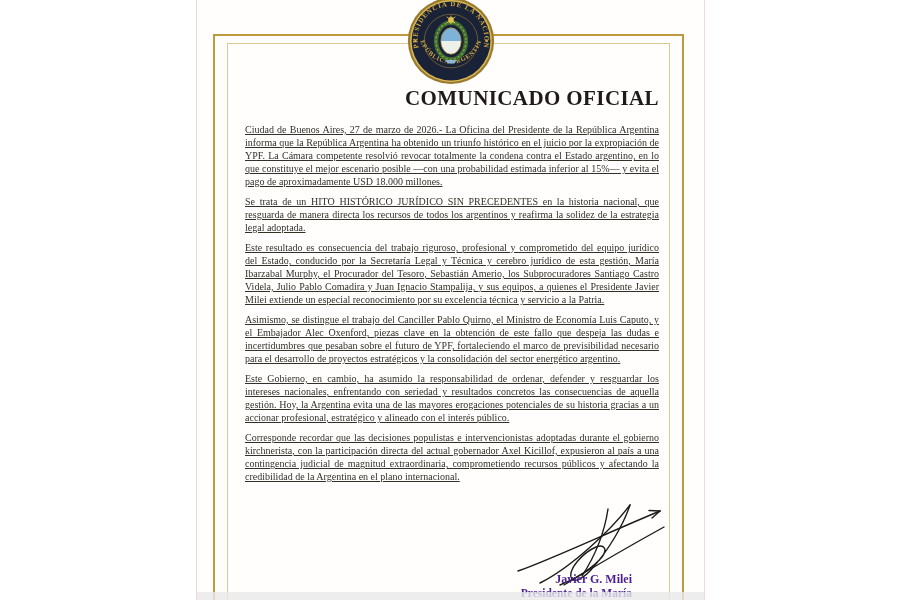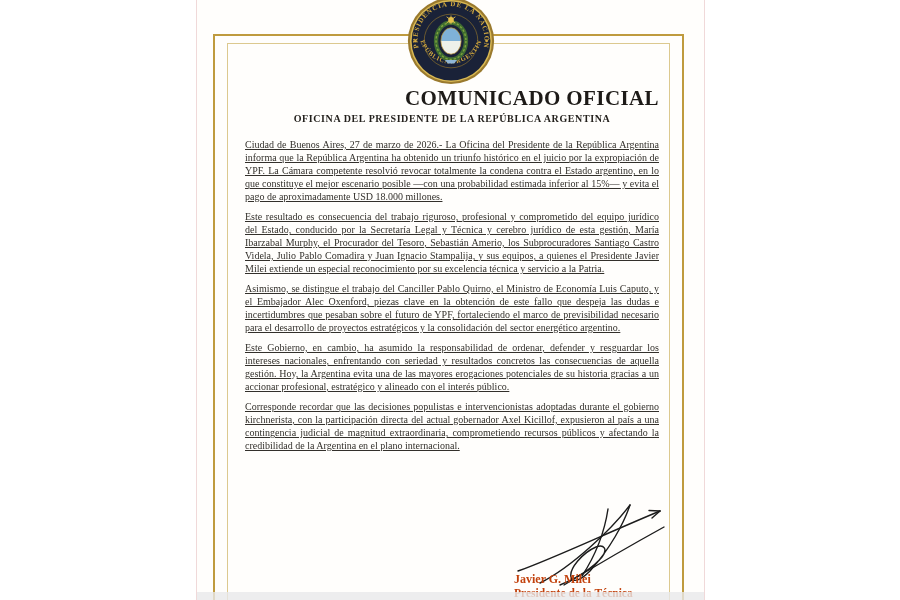--- a/index.html
+++ b/index.html
@@ -35,22 +35,22 @@
   .doc-subtitle{
     margin:3px 0 0 0;font-size:10px;line-height:12px;font-weight:bold;
     text-align:center;color:#221f1b;letter-spacing:0.6px;
   }
   .body-text{margin-top:13px;font-size:10px;line-height:13px;text-align:justify;text-decoration:underline;}
   .body-text p{margin:0 0 7px 0;}
   .signature-scribble{
     position:absolute;left:315px;top:501px;width:155px;height:86px;
   }
   .signature-block{
-    position:absolute;left:317px;top:573px;width:132px;text-align:left;
-    color:#c2410c;
+    position:absolute;left:303px;top:573px;width:132px;text-align:right;
+    color:#4c1d95;
   }
   .sig-name{font-size:12px;line-height:13px;font-weight:bold;}
   .sig-role{font-size:11.5px;line-height:13px;font-weight:bold;margin-top:1px;}
   .bottom-fade{
     position:absolute;left:0;bottom:0;width:100%;height:8px;
     background:rgba(233,233,234,0.8);
   }
   .seal-text{font-family:"Liberation Serif","DejaVu Serif",serif;font-weight:bold;}
 </style>
 </head>
@@ -90,23 +90,23 @@
           <line x1="45" y1="22.5" x2="55" y2="29.5"></line>
           <line x1="55" y1="22.5" x2="45" y2="29.5"></line>
         </g>
         <circle cx="50" cy="26" r="3.2" fill="#e6c14b"></circle>
         <path d="M 43,71.5 L 57,71.5 L 53.5,75.5 L 46.5,75.5 Z" fill="#8fb6d6"></path>
       </svg>
     </div>
 
     <div class="content">
       <h1 class="doc-title">COMUNICADO OFICIAL</h1>
-      <h2 class="doc-subtitle">OFICINA DEL PRESIDENTE DE LA REPÚBLICA ARGENTINA</h2>
       <div class="body-text">
         <p>Ciudad de Buenos Aires, 27 de marzo de 2026.- La Oficina del Presidente de la República Argentina informa que la República Argentina ha obtenido un triunfo histórico en el juicio por la expropiación de YPF. La Cámara competente resolvió revocar totalmente la condena contra el Estado argentino, en lo que constituye el mejor escenario posible —con una probabilidad estimada inferior al 15%— y evita el pago de aproximadamente USD 18.000 millones.</p>
+        <p>Se trata de un HITO HISTÓRICO JURÍDICO SIN PRECEDENTES en la historia nacional, que resguarda de manera directa los recursos de todos los argentinos y reafirma la solidez de la estrategia legal adoptada.</p>
         <p>Este resultado es consecuencia del trabajo riguroso, profesional y comprometido del equipo jurídico del Estado, conducido por la Secretaría Legal y Técnica y cerebro jurídico de esta gestión, María Ibarzabal Murphy, el Procurador del Tesoro, Sebastián Amerio, los Subprocuradores Santiago Castro Videla, Julio Pablo Comadira y Juan Ignacio Stampalija, y sus equipos, a quienes el Presidente Javier Milei extiende un especial reconocimiento por su excelencia técnica y servicio a la Patria.</p>
         <p>Asimismo, se distingue el trabajo del Canciller Pablo Quirno, el Ministro de Economía Luis Caputo, y el Embajador Alec Oxenford, piezas clave en la obtención de este fallo que despeja las dudas e incertidumbres que pesaban sobre el futuro de YPF, fortaleciendo el marco de previsibilidad necesario para el desarrollo de proyectos estratégicos y la consolidación del sector energético argentino.</p>
         <p>Este Gobierno, en cambio, ha asumido la responsabilidad de ordenar, defender y resguardar los intereses nacionales, enfrentando con seriedad y resultados concretos las consecuencias de aquella gestión. Hoy, la Argentina evita una de las mayores erogaciones potenciales de su historia gracias a un accionar profesional, estratégico y alineado con el interés público.</p>
         <p>Corresponde recordar que las decisiones populistas e intervencionistas adoptadas durante el gobierno kirchnerista, con la participación directa del actual gobernador Axel Kicillof, expusieron al país a una contingencia judicial de magnitud extraordinaria, comprometiendo recursos públicos y afectando la credibilidad de la Argentina en el plano internacional.</p>
       </div>
     </div>
 
     <svg class="signature-scribble" viewBox="0 0 155 86" aria-hidden="true">
       <g fill="none" stroke="#1c1c1c" stroke-width="1.4" stroke-linecap="round">
         <path d="M6,70 C40,58 95,32 148,10"></path>
@@ -114,18 +114,18 @@
         <path d="M148,10 L140,17"></path>
         <path d="M28,82 C60,66 100,28 118,4"></path>
         <path d="M118,4 C112,22 98,48 78,70 C70,78 61,83 59,76 C57,68 70,52 84,46 C92,43 96,48 90,56 C82,66 64,78 48,84"></path>
         <path d="M52,84 C75,70 112,48 152,26"></path>
         <path d="M96,8 C93,28 85,52 70,75"></path>
       </g>
     </svg>
 
     <div class="signature-block">
       <div class="sig-name">Javier G. Milei</div>
-      <div class="sig-role">Presidente de la Técnica</div>
+      <div class="sig-role">Presidente de la María</div>
     </div>
 
     <div class="bottom-fade"></div>
   </div>
 </div>
 
 </body></html>

